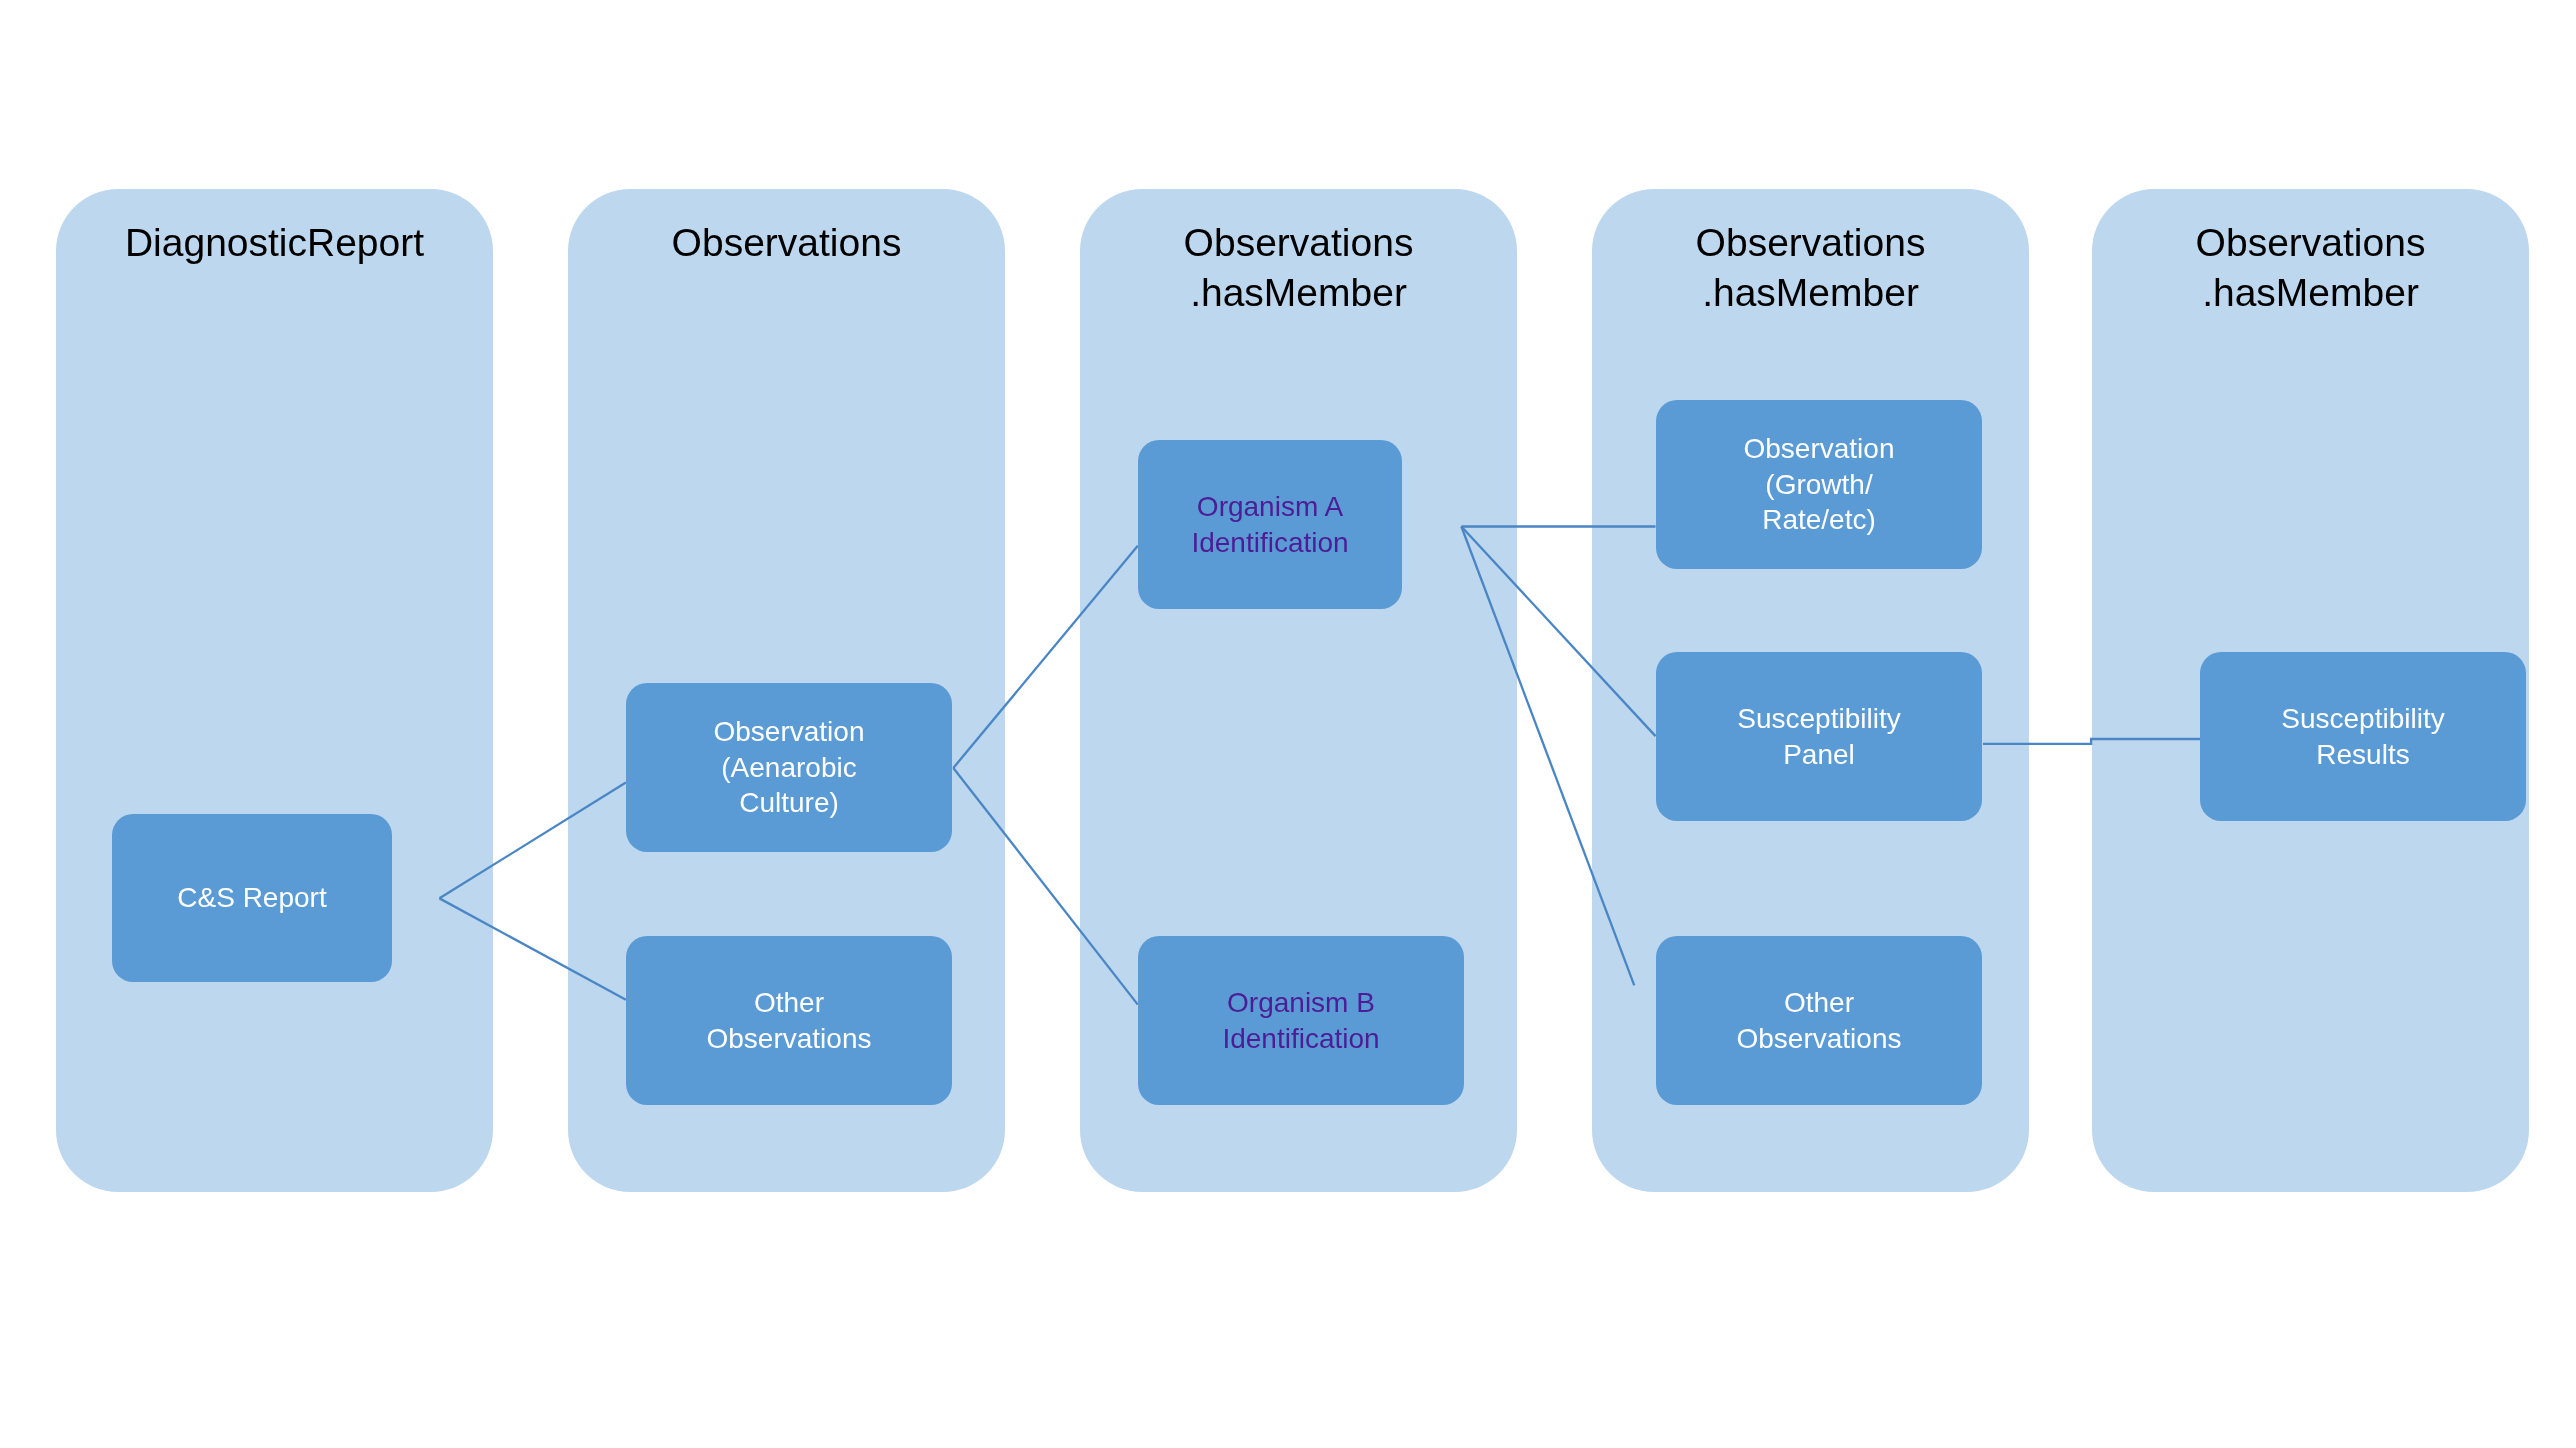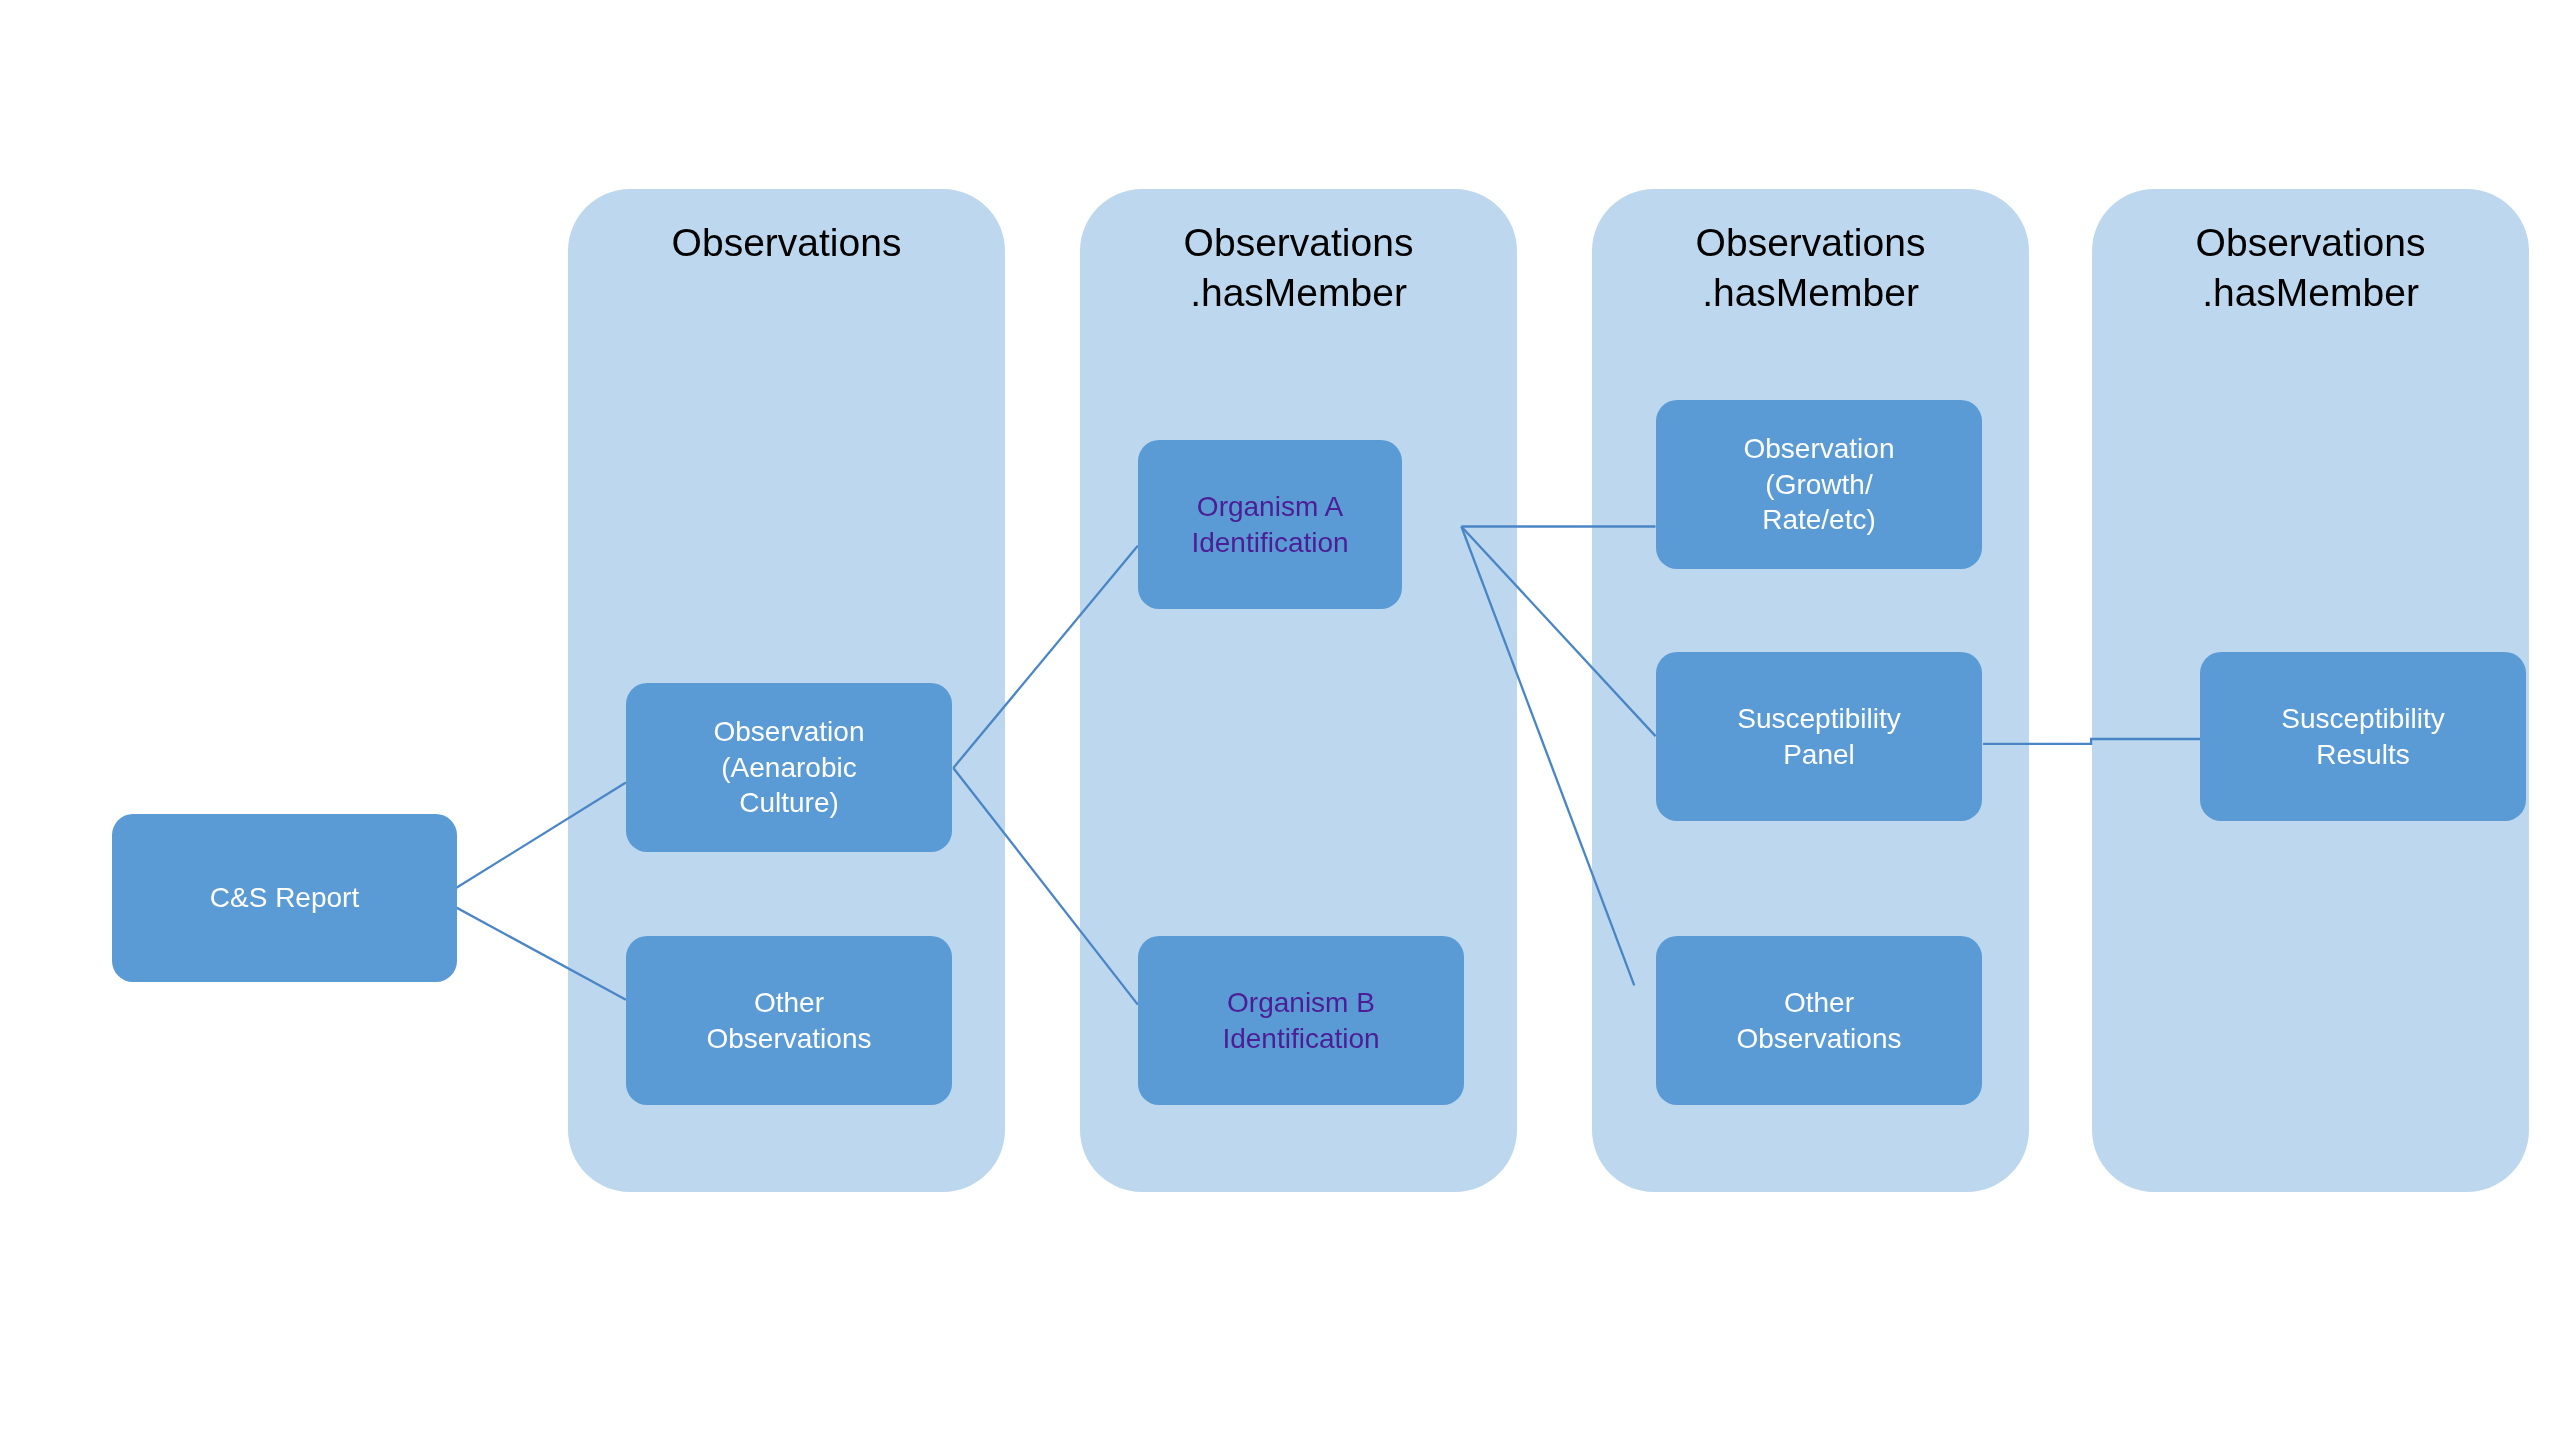--- a/index.html
+++ b/index.html
@@ -60,20 +60,23 @@
     stroke: #4a86c5;
     stroke-width: 2.4;
     fill: none;
   }
 </style>
 </head>
 <body>
 
 <div id="canvas">
 
+  <div class="lane" id="lane0" style="left: 56px; top: 189px; width: 437px; height: 1003px; background: rgb(189, 215, 238);">
+    <div class="lane-title" style="top: 29px; color: rgb(0, 0, 0);">DiagnosticReport</div>
+  </div>
   <div class="lane" id="lane1" style="left: 568px; top: 189px; width: 437px; height: 1003px; background: rgb(189, 215, 238);">
     <div class="lane-title" style="top: 29px; color: rgb(0, 0, 0);">Observations</div>
   </div>
   <div class="lane" id="lane2" style="left: 1080px; top: 189px; width: 437px; height: 1003px; background: rgb(189, 215, 238);">
     <div class="lane-title" style="top: 29px; color: rgb(0, 0, 0);">Observations
 .hasMember</div>
   </div>
   <div class="lane" id="lane3" style="left: 1592px; top: 189px; width: 437px; height: 1003px; background: rgb(189, 215, 238);">
     <div class="lane-title" style="top: 29px; color: rgb(0, 0, 0);">Observations
 .hasMember</div>
@@ -87,21 +90,21 @@
       <polyline points="455,930 648,810" stroke="#4a86c5" stroke-width="2.4" fill="none"></polyline>
       <polyline points="455,930 648,1035" stroke="#4a86c5" stroke-width="2.4" fill="none"></polyline>
       <polyline points="987,795 1178,565" stroke="#4a86c5" stroke-width="2.4" fill="none"></polyline>
       <polyline points="987,795 1178,1040" stroke="#4a86c5" stroke-width="2.4" fill="none"></polyline>
       <polyline points="1513,545 1714,545" stroke="#4a86c5" stroke-width="2.4" fill="none"></polyline>
       <polyline points="1513,545 1714,762" stroke="#4a86c5" stroke-width="2.4" fill="none"></polyline>
       <polyline points="1513,545 1692,1020" stroke="#4a86c5" stroke-width="2.4" fill="none"></polyline>
       <polyline points="2053,770 2165,770 2165,765 2278,765" stroke="#4a86c5" stroke-width="2.4" fill="none"></polyline>
     </svg>
 
-  <div class="node" id="node0" style="left: 112px; top: 814px; width: 345px; height: 168px; background: rgb(91, 155, 213); color: rgb(255, 255, 255);">C&amp;S Report</div>
+  <div class="node" id="node0" style="left: 112px; top: 814px; width: 280px; height: 168px; background: rgb(91, 155, 213); color: rgb(255, 255, 255);">C&amp;S Report</div>
   <div class="node" id="node1" style="left: 626px; top: 683px; width: 326px; height: 169px; background: rgb(91, 155, 213); color: rgb(255, 255, 255);">Observation
 (Aenarobic
 Culture)</div>
   <div class="node" id="node2" style="left: 626px; top: 936px; width: 326px; height: 169px; background: rgb(91, 155, 213); color: rgb(255, 255, 255);">Other
 Observations</div>
   <div class="node" id="node3" style="left: 1138px; top: 440px; width: 264px; height: 169px; background: rgb(91, 155, 213); color: #4c1d95;">Organism A
 Identification</div>
   <div class="node" id="node4" style="left: 1138px; top: 936px; width: 326px; height: 169px; background: rgb(91, 155, 213); color: #4c1d95;">Organism B
 Identification</div>
   <div class="node" id="node5" style="left: 1656px; top: 400px; width: 326px; height: 169px; background: rgb(91, 155, 213); color: rgb(255, 255, 255);">Observation

